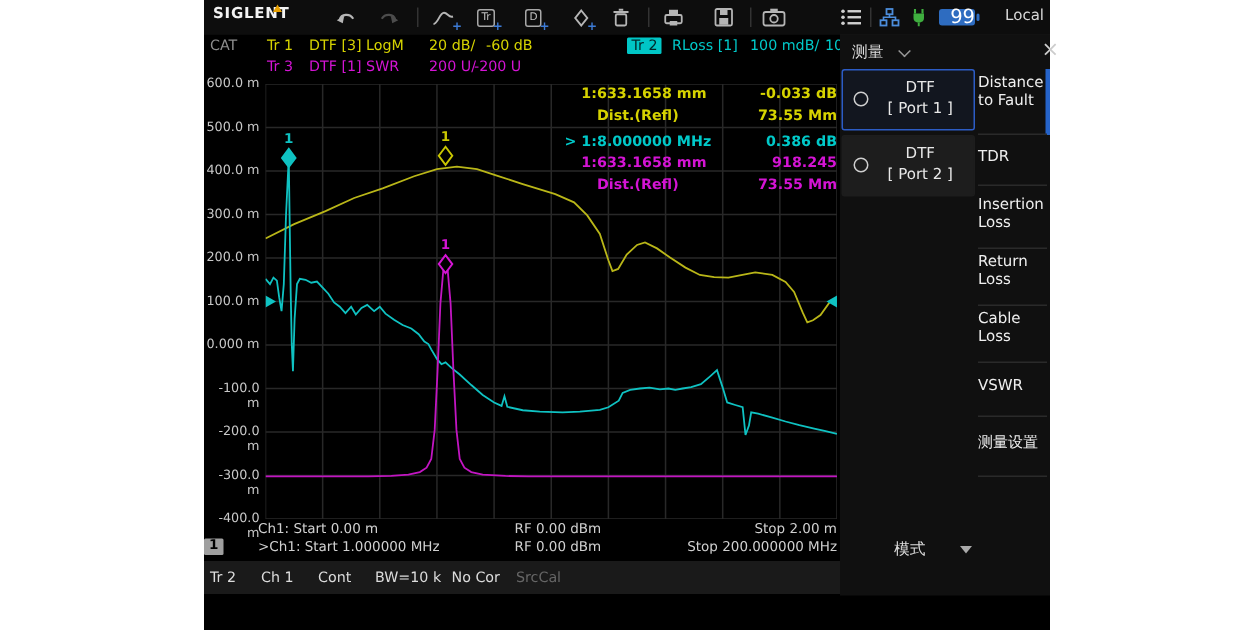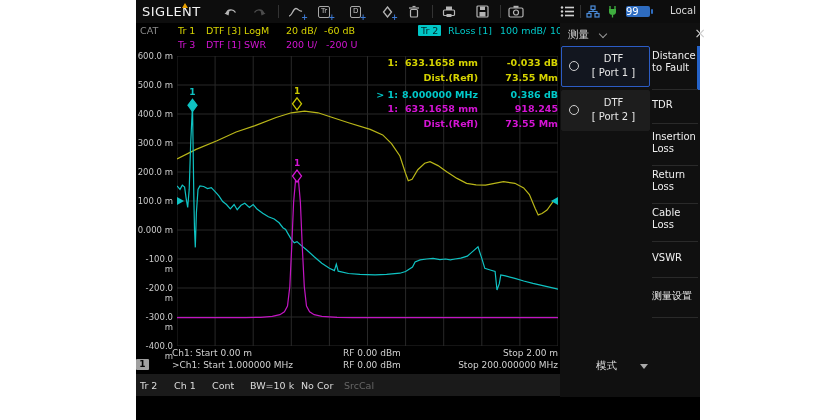--- a/index.html
+++ b/index.html
@@ -1,43 +1,43 @@
 <!DOCTYPE html>
 <html><head>
 <meta charset="utf-8">
 <style>
   html,body{margin:0;padding:0;background:#ffffff;width:840px;height:420px;overflow:hidden;
     font-family:"DejaVu Sans","Liberation Sans",sans-serif;}
   .app{position:absolute;left:136px;top:0;width:564px;height:420px;background:#000;}
 
   
   .toolbar{position:absolute;left:0;top:0;width:564px;height:23px;background:#0d0d0d;border-bottom:1px solid #1e1e1e;}
-  .logo{position:absolute;left:6px;top:4px;color:#f2f2f2;font-size:13px;font-weight:normal;letter-spacing:.5px;}
+  .logo{position:absolute;left:6px;top:4px;color:#f2f2f2;font-size:10px;font-weight:bold;letter-spacing:.5px;}
   .logo-spark{position:absolute;left:46px;top:3px;width:0;height:0;border-left:3px solid transparent;border-right:3px solid transparent;border-bottom:5px solid #e8a000;}
   .tb-icon{position:absolute;top:4px;height:15px;display:flex;align-items:center;color:#b5b5b5;font-size:10px;}
   .tb-sep{position:absolute;top:5px;width:1px;height:13px;background:#333;}
   .tb-box{display:inline-block;border:1px solid #a8a8a8;border-radius:2px;color:#c2c2c2;font-size:7px;line-height:9px;padding:0 2px;height:10px;}
   .plus{position:absolute;right:-5px;bottom:-3px;color:#3d7bd6;font-size:8px;font-weight:bold;}
-  .battery{position:absolute;top:6px;width:24px;height:11px;background:#2e6cc0;border-radius:2px;color:#fff;font-size:10px;text-align:left;line-height:11px;}
+  .battery{position:absolute;top:6px;width:24px;height:11px;background:#2e6cc0;border-radius:2px;color:#fff;font-size:13px;text-align:right;line-height:11px;}
   .battery:after{content:"";position:absolute;right:-3px;top:3px;width:2px;height:5px;background:#2e6cc0;border-radius:1px;}
   .local{position:absolute;right:4px;top:5px;color:#d8d8d8;font-size:10px;}
 
   
   .content{position:absolute;left:0;top:23px;width:424px;height:397px;background:#000;}
   .ti-row{position:absolute;left:0;height:13px;width:424px;font-size:9.5px;white-space:nowrap;}
   .ti-row span{position:absolute;top:0;}
   .c-gray{color:#8d8d8d}.c-yellow{color:#d6d300}.c-cyan{color:#00c9c9}.c-mag{color:#d414d4}
   .tr2-badge{background:#00c6c6;color:#00292b;padding:0 3px;border-radius:1px;}
 
   .ylab{position:absolute;left:0;width:37px;text-align:right;font-size:8.5px;color:#c9c9c9;line-height:10px;}
   #plot-svg{position:absolute;left:41px;top:33px;}
 
   .mr-line{position:absolute;left:152px;width:270px;display:flex;font-size:9.5px;font-weight:bold;white-space:pre;}
   .mr-prefix{width:110px;text-align:right;}
-  .mr-name{width:80px;text-align:right;}
+  .mr-name{width:80px;text-align:left;}
   .mr-value{flex:1;text-align:right;}
 
   .stim-row{position:absolute;left:0;width:424px;height:11px;font-size:9px;color:#d0d0d0;white-space:nowrap;}
   .stim-row span{position:absolute;top:0;}
   .ch-badge{position:absolute;left:0;top:336px;width:13px;height:11px;background:#9f9f9f;color:#000;font-size:9px;font-weight:bold;text-align:center;line-height:11px;border-radius:1px;}
 
   .status-row{position:absolute;left:0;top:351px;width:424px;height:22px;background:#1a1a1a;font-size:9.5px;color:#dcdcdc;}
   .status-row span{position:absolute;top:6px;}
   .dim{color:#666 !important;}
 
@@ -179,21 +179,21 @@
       <span class="c-yellow" style="left:188px">-60 dB</span>
       <span class="tr2-badge" style="left:282px">Tr 2</span>
       <span class="c-cyan" style="left:312px">RLoss [1]</span>
       <span class="c-cyan" style="left:364px">100 mdB/</span>
       <span class="c-cyan" style="left:412px;left:414px">100 mdB</span>
     </div>
     <div class="ti-row" style="top:16px">
       <span class="c-mag" style="left:42px">Tr 3</span>
       <span class="c-mag" style="left:70px">DTF [1] SWR</span>
       <span class="c-mag" style="left:150px">200 U/</span>
-      <span class="c-mag" style="left:190px">-200 U</span>
+      <span class="c-mag" style="left:180px">-200 U</span>
     </div>
 
     <div id="y-labels">
         <div class="ylab" style="top: 28px;">600.0 m</div>
         <div class="ylab" style="top: 57px;">500.0 m</div>
         <div class="ylab" style="top: 86px;">400.0 m</div>
         <div class="ylab" style="top: 115px;">300.0 m</div>
         <div class="ylab" style="top: 144px;">200.0 m</div>
         <div class="ylab" style="top: 173px;">100.0 m</div>
         <div class="ylab" style="top: 202px;">0.000 m</div>

